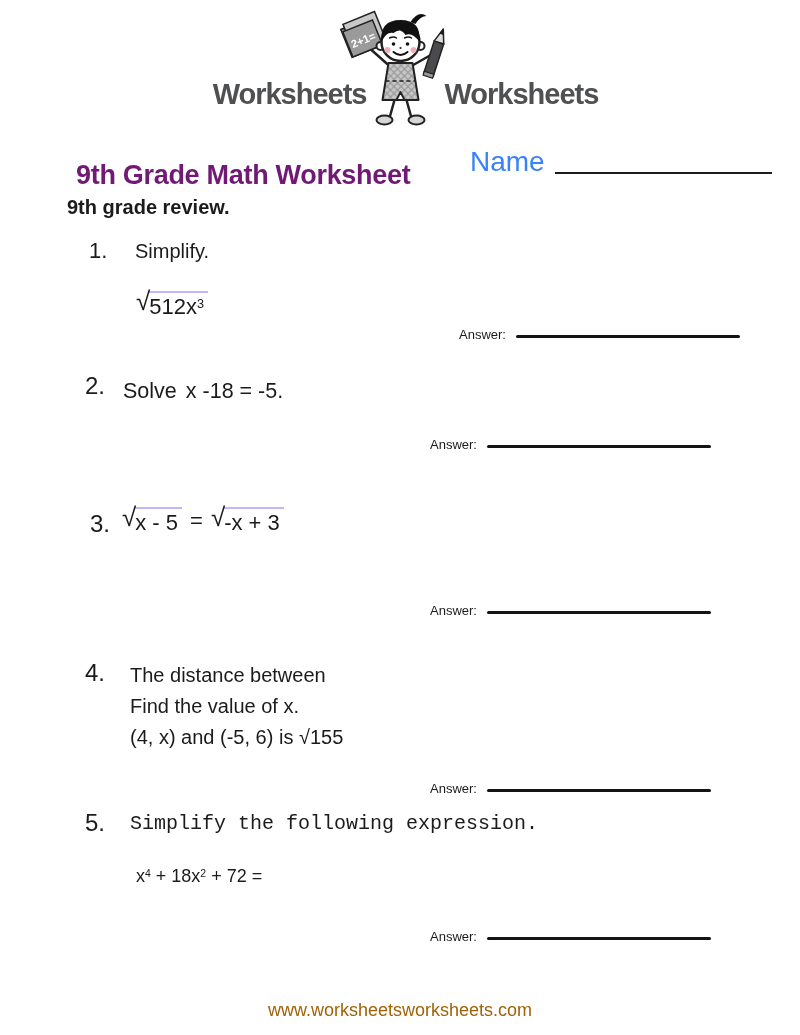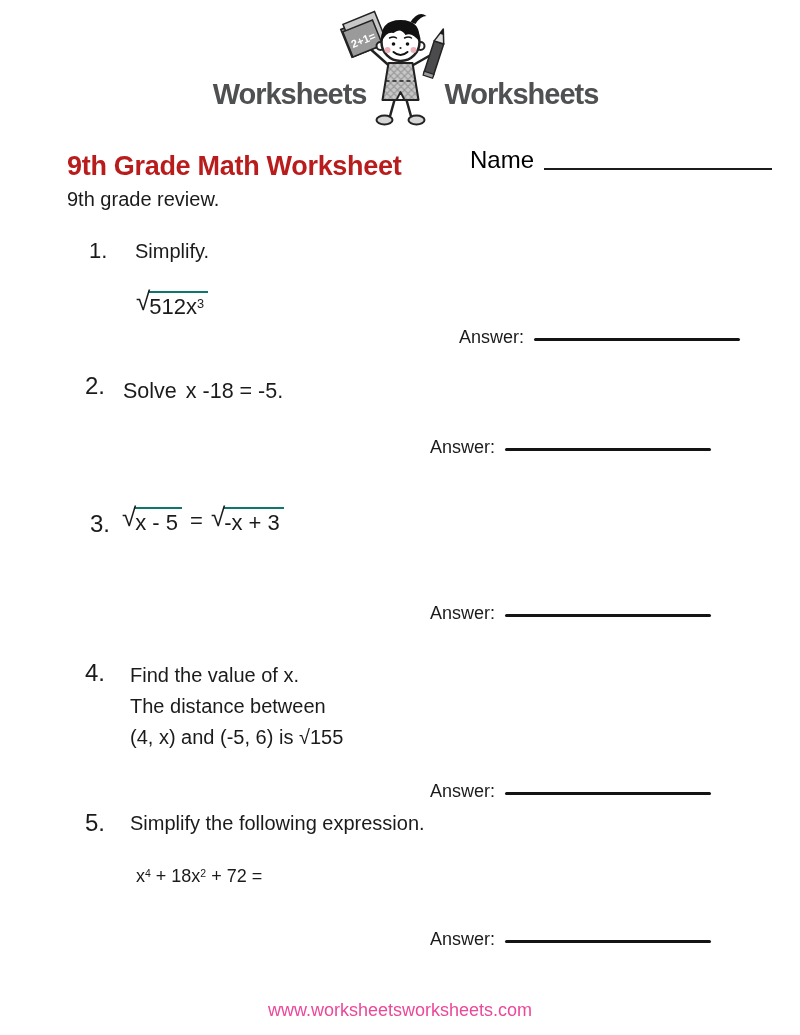--- a/index.html
+++ b/index.html
@@ -14,73 +14,73 @@
     display:flex; justify-content:center; align-items:flex-end;
   }
   .logo-text {
     font-size:29px; font-weight:bold; letter-spacing:-1px;
     color:#4f5052; margin-bottom:15px; white-space:nowrap;margin-left:11px;
   }
   .mascot { width:135px; height:120px; position:relative; z-index:2; margin:0 -34px; }
 
   
   .title {
-    position:absolute; left:67px; top:151px; margin:0;
-    font-size:27px; font-weight:600; letter-spacing:-0.3px; color:#b91c1c;
+    position:absolute; left:67px; top:151px; margin:9px;
+    font-size:27px; font-weight:600; letter-spacing:-0.3px; color:#701a75;
   }
   .name-row {
     position:absolute; left:470px; top:146px; width:302px;
-    display:flex; align-items:flex-end; font-size:24px; color:#000000;
+    display:flex; align-items:flex-end; font-size:28px; color:#3b82f6;
   }
   .name-label { margin-right:10px; }
   .name-line { flex:1; border-bottom:2px solid #1c1c1c; transform:translateY(-4px); }
-  .subtitle { position:absolute; left:67px; top:188px; font-size:20px; }
+  .subtitle { position:absolute; left:67px; top:196px; font-size:20px;font-weight:bold; }
 
   
   .q-num { position:absolute; font-size:23px; }
   #q1-num { left:89px;  top:238px; font-size:22px; }
   #q2-num { left:85px;  top:372px; font-size:24px; }
   #q3-num { left:90px;  top:510px; font-size:24px; }
   #q4-num { left:85px;  top:659px; font-size:24px; }
   #q5-num { left:85px;  top:809px; font-size:24px; }
 
   .q-text { position:absolute; font-size:20px; }
   #q1-prompt { left:135px; top:240px; }
   #q2-line   { left:123px; top:379px; font-size:21.5px; }
   #q2-line .equation { margin-left:9px; }
   #q4-block  { left:130px; top:660px; line-height:31px; }
-  #q5-prompt { left:130px; top:812px; }
+  #q5-prompt { left:130px; top:812px;font-family:Liberation Mono, monospace; }
 
   .expr { position:absolute; font-size:22px; white-space:nowrap; }
   #q1-expr { left:136px; top:291px; }
   #q3-expr { left:122px; top:507px; }
   #q5-expr { left:136px; top:866px; font-size:18px; }
 
   .sqrt { display:inline-flex; align-items:flex-start; }
   .rad  { font-size:1.18em; line-height:1; transform:translateY(-2px); }
-  .vinc { border-top:2px solid #0f766e; padding:1px 4px 0 1px; margin-left:-2px; }
+  .vinc { border-top:2px solid #c4b5fd; padding:1px 4px 0 1px; margin-left:-2px; }
   .eq   { margin:0 8px; }
   sup   { font-size:0.58em; line-height:0; vertical-align:0.5em; }
 
   
   .answer-row {
-    position:absolute; width:281px; display:flex; align-items:center; font-size:18px;
+    position:absolute; width:281px; display:flex; align-items:center; font-size:13px;
   }
   .answer-label { margin-right:10px; white-space:nowrap; }
   .answer-line  { flex:1; height:3px; background:#141414; border-radius:2px; transform:translateY(2px); }
   #a1 { left:459px; top:327px; }
   #a2 { left:430px; top:437px; }
   #a3 { left:430px; top:603px; }
   #a4 { left:430px; top:781px; }
   #a5 { left:430px; top:929px; }
 
   
   .footer {
     position:absolute; left:0; right:0; top:1000px;
-    text-align:center; font-size:18px; color:#ec4899;
+    text-align:center; font-size:18px; color:#a16207;
   }
 </style>
 </head>
 <body>
 
 <div class="page">
 
   <header class="logo">
     <span class="logo-text" style="color: rgb(79, 80, 82);">Worksheets</span>
     <svg class="mascot" viewBox="0 0 132 120" aria-hidden="true">
@@ -175,22 +175,22 @@
         <span class="vinc">-x + 3</span>
       </span>
   </div>
   <div class="answer-row" id="a3">
     <span class="answer-label">Answer:</span>
     <span class="answer-line"></span>
   </div>
 
   <div class="q-num" id="q4-num">4.</div>
   <div class="q-text" id="q4-block">
+    <div>The distance between</div>
     <div>Find the value of x.</div>
-    <div>The distance between</div>
     <div>(4, x) and (-5, 6) is √155</div>
   </div>
   <div class="answer-row" id="a4">
     <span class="answer-label">Answer:</span>
     <span class="answer-line"></span>
   </div>
 
   <div class="q-num" id="q5-num">5.</div>
   <div class="q-text" id="q5-prompt">Simplify the following expression.</div>
   <div class="expr" id="q5-expr">

